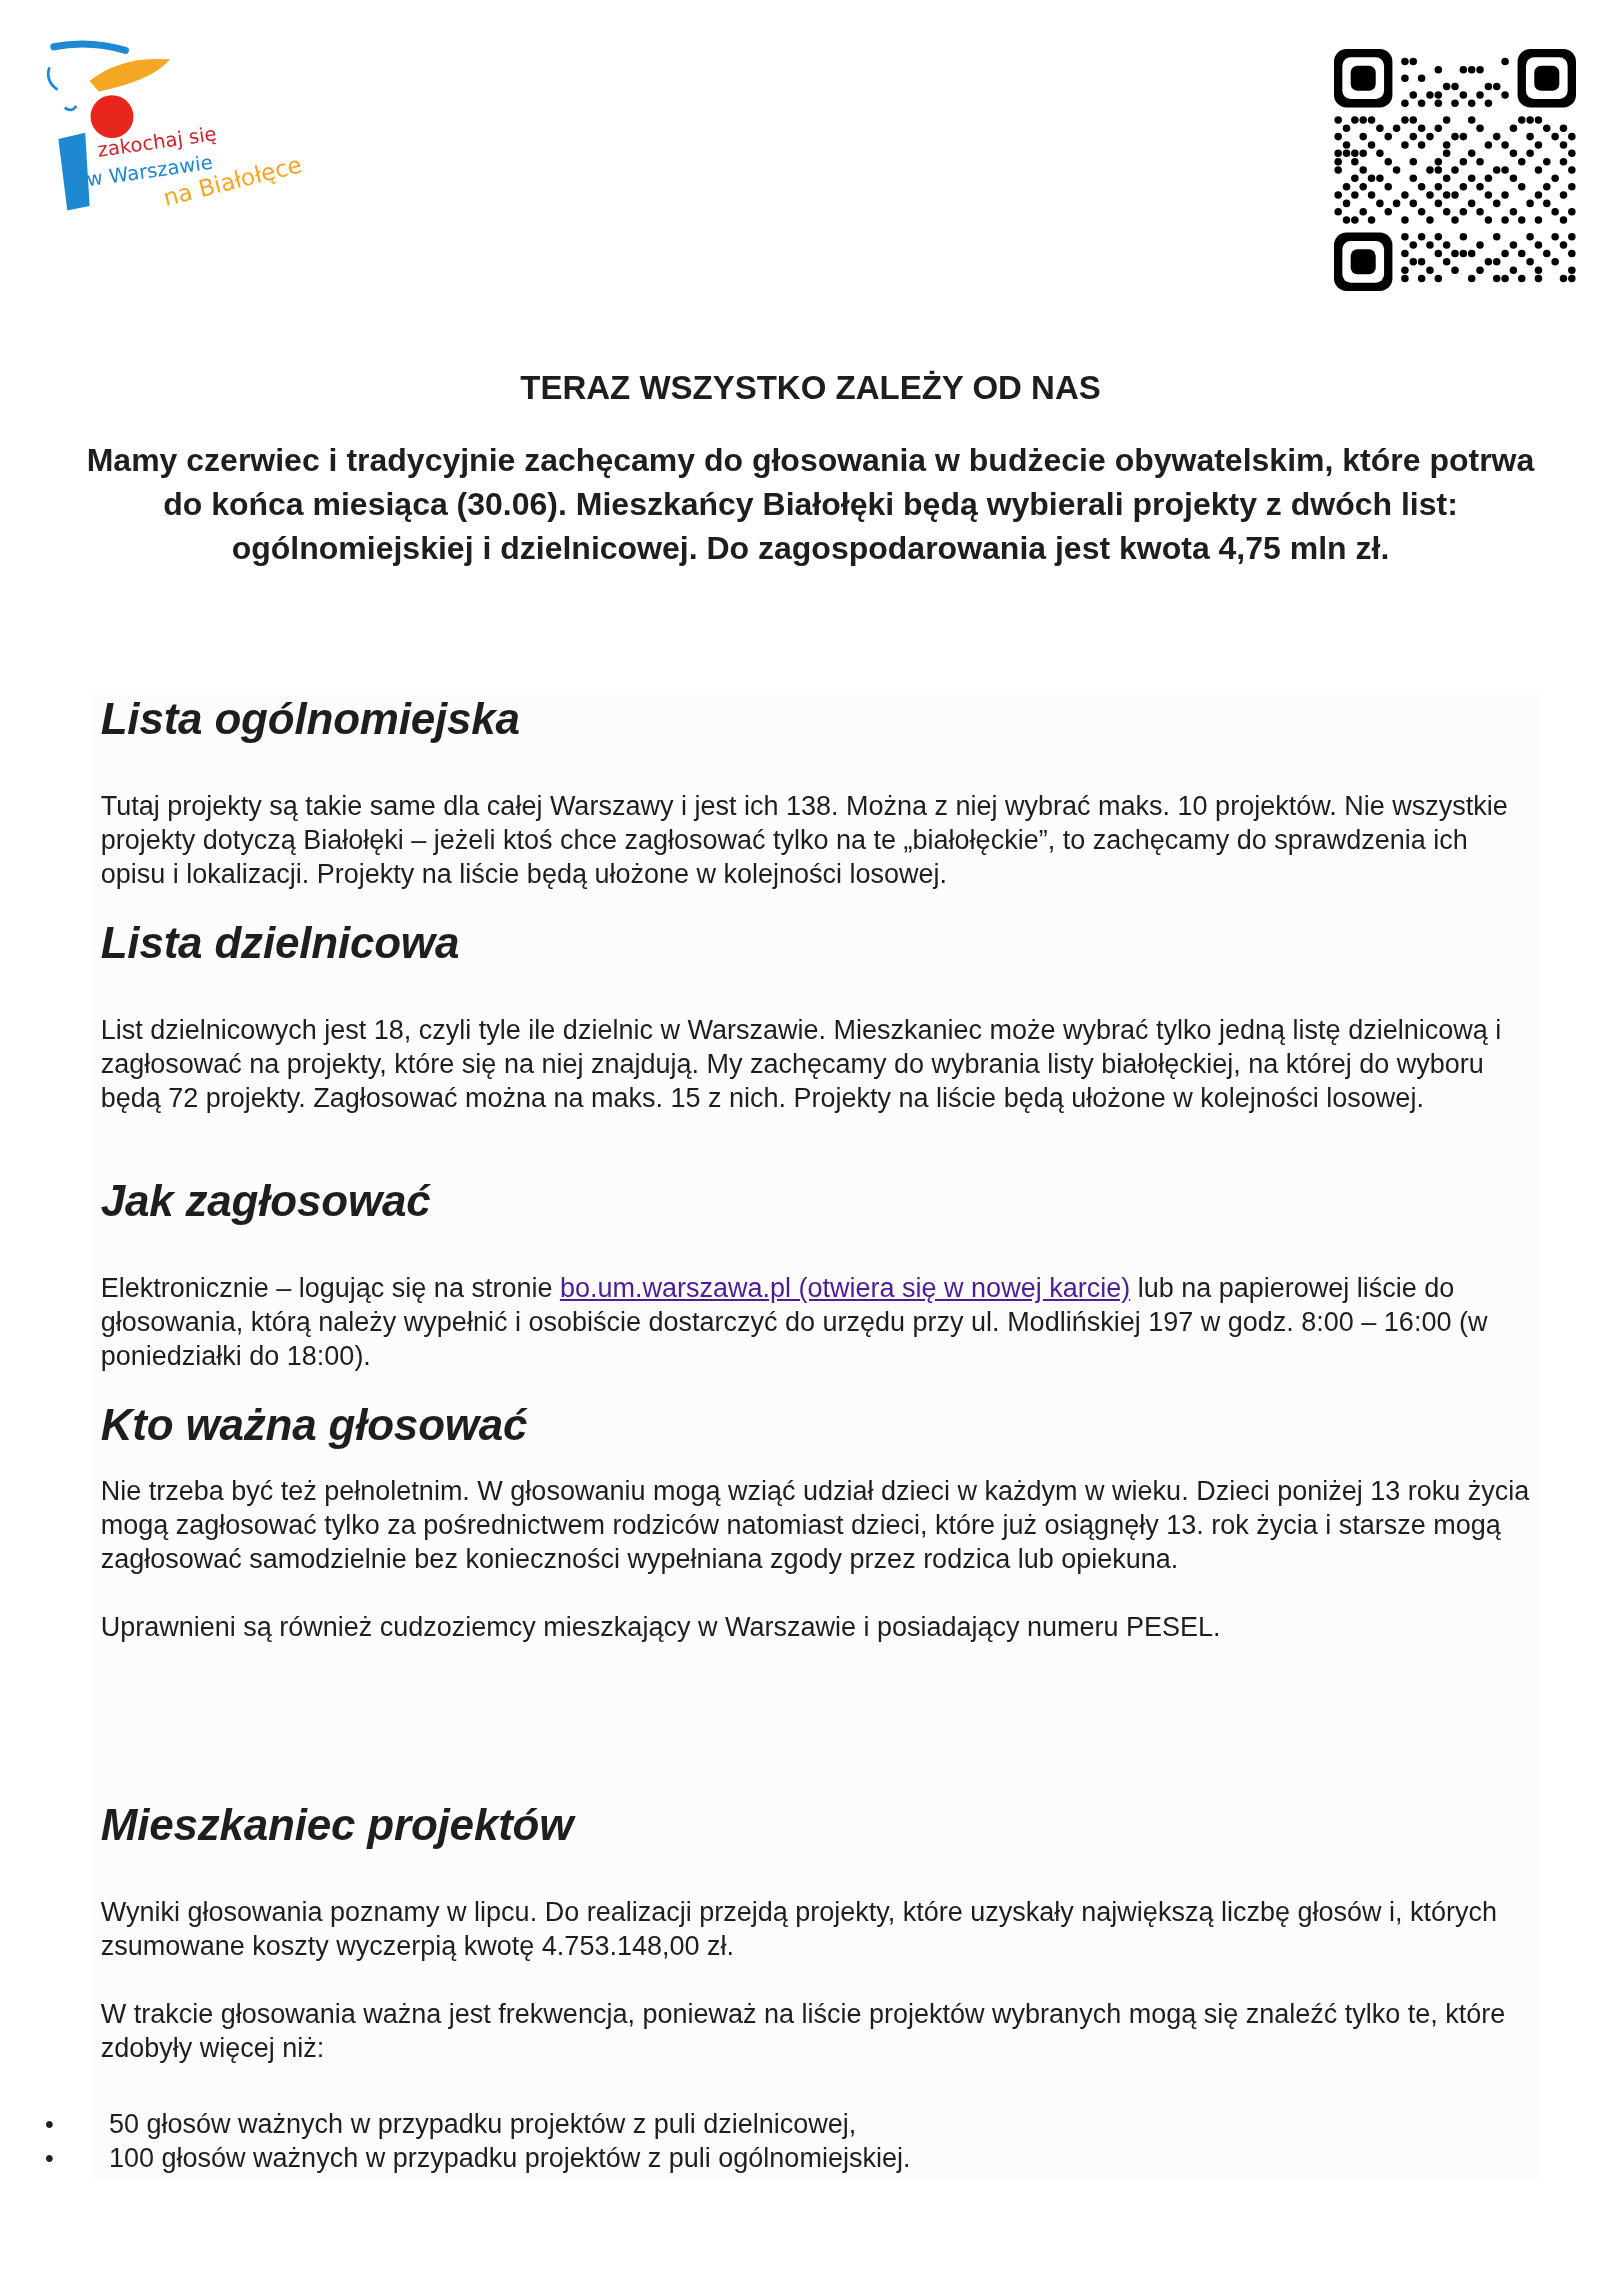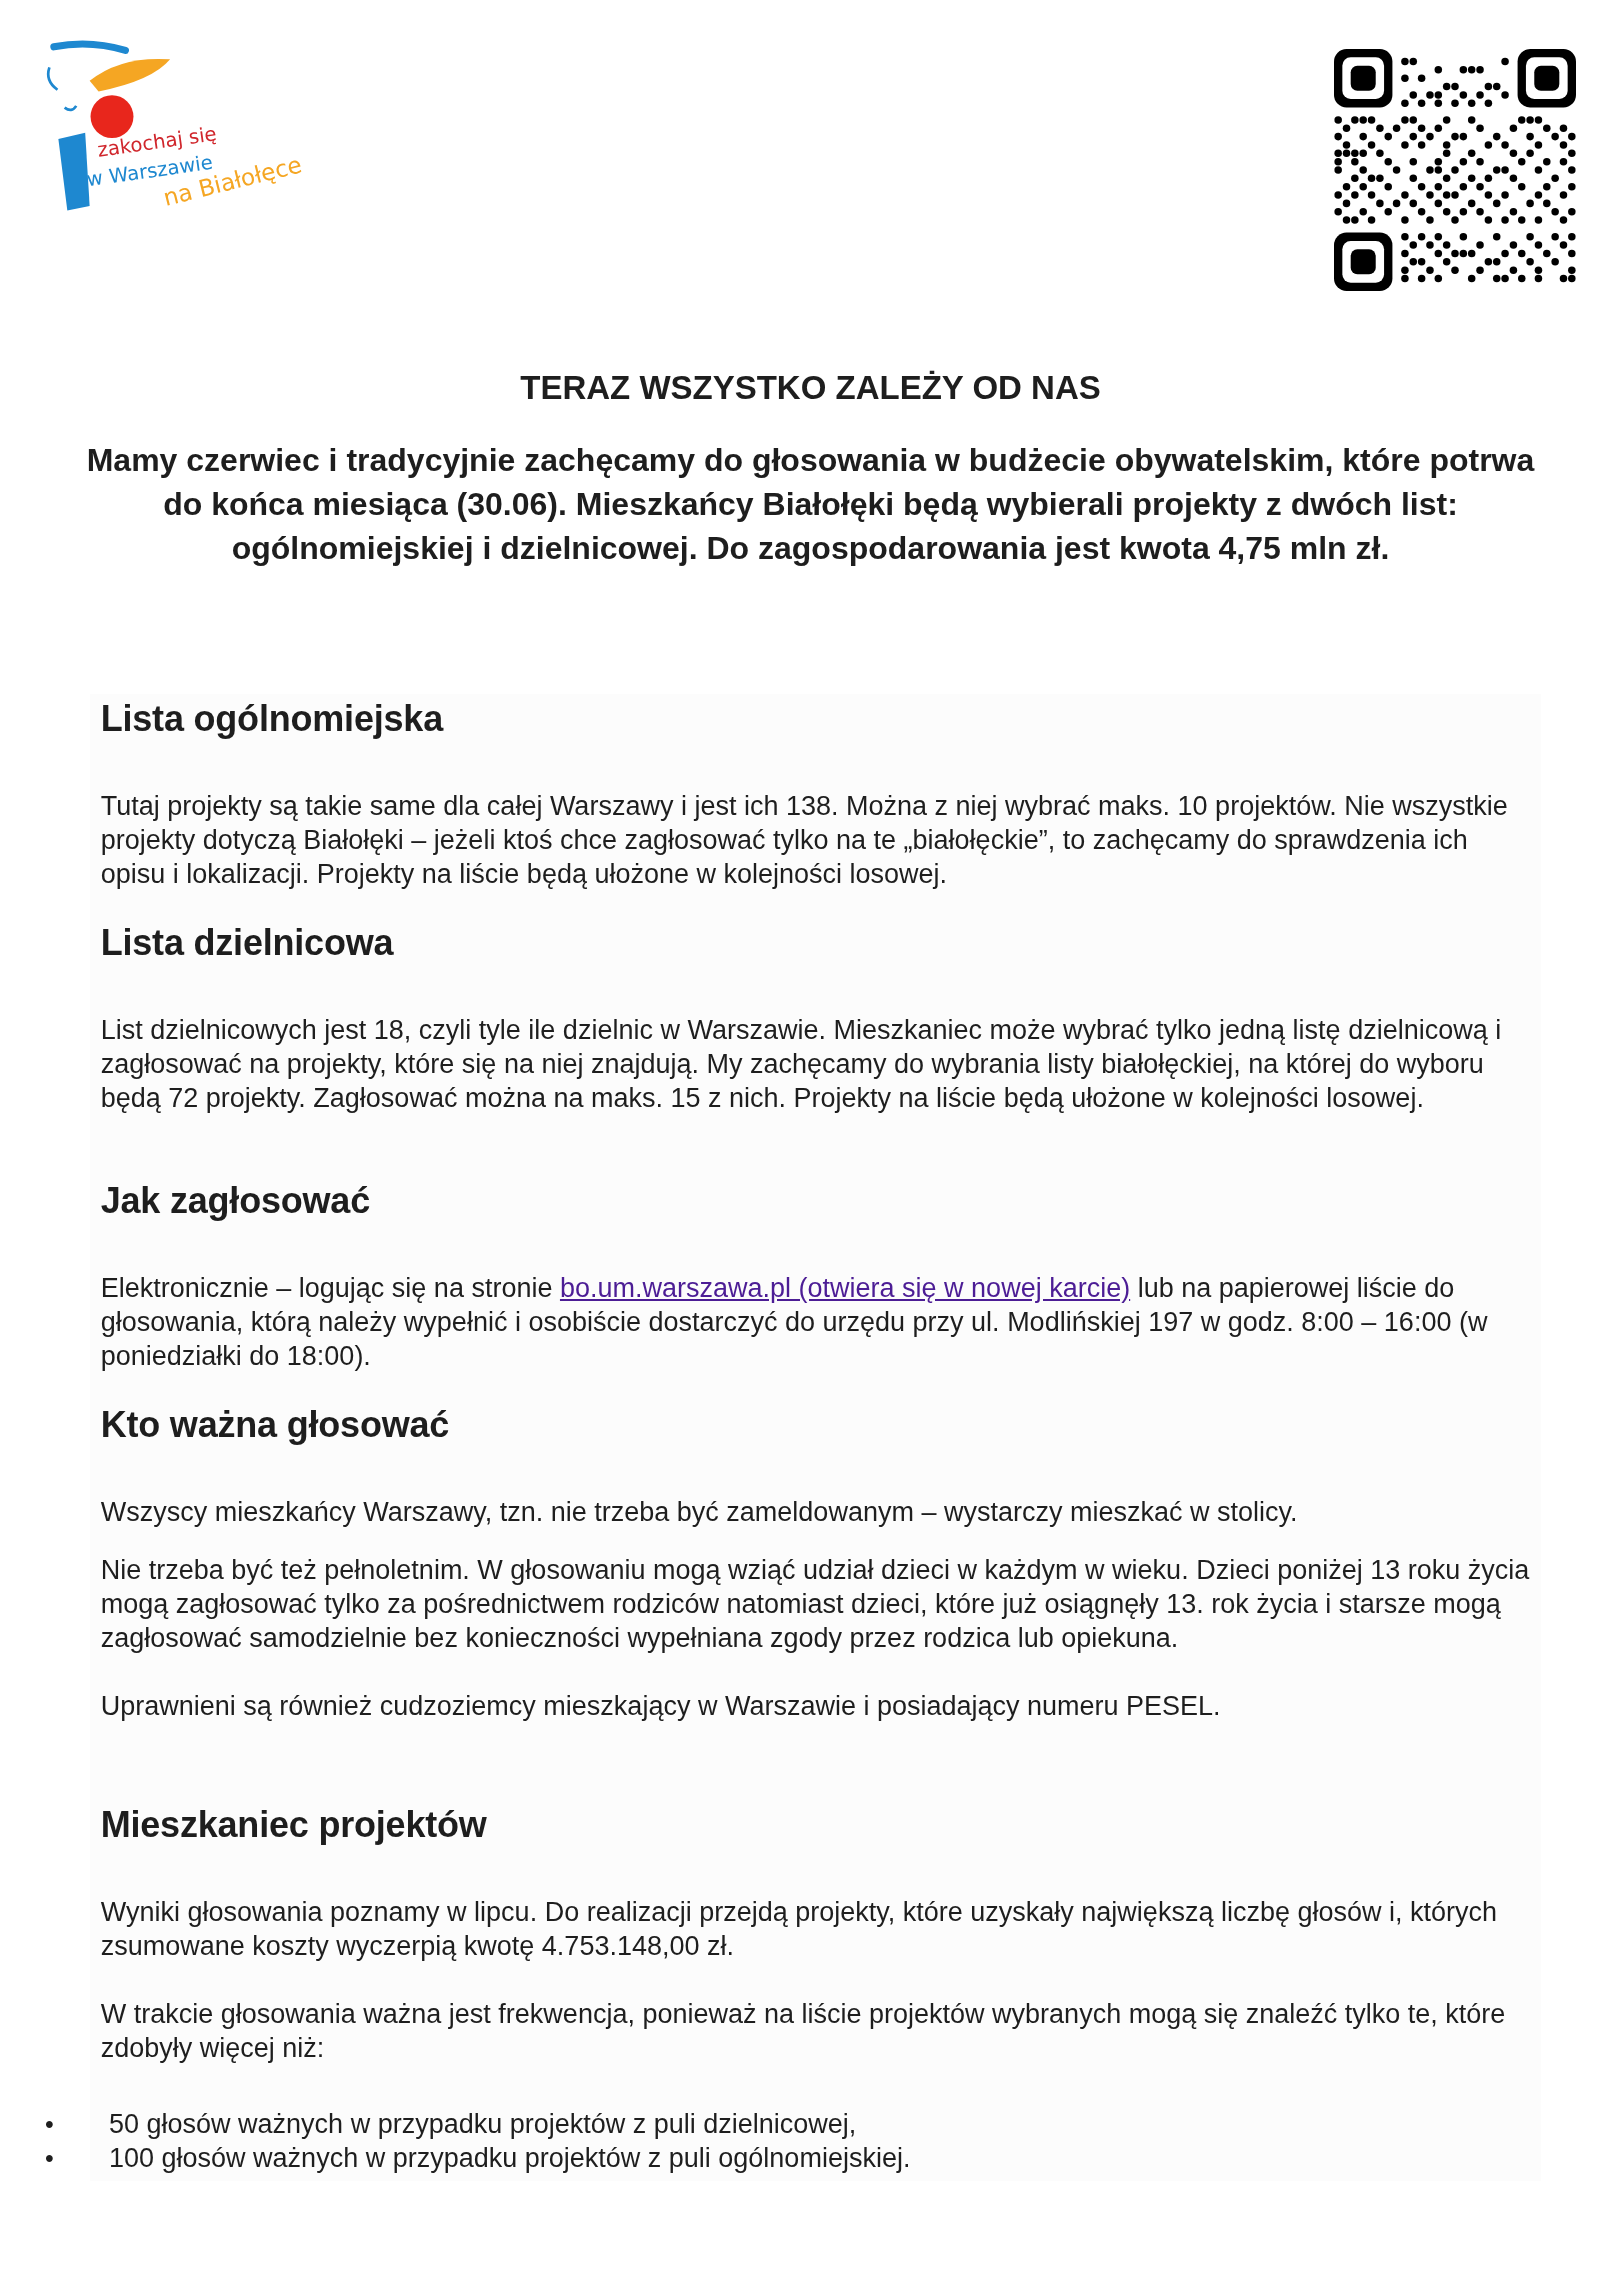--- a/index.html
+++ b/index.html
@@ -7,21 +7,21 @@
       width: 1621px; height: 2293px; background: #ffffff; position: relative; overflow: hidden;
       font-family: "Liberation Sans", sans-serif; color: #1e1e1e;
     }
     .logo { position: absolute; left: 36px; top: 27px; width: 304px; height: 206px; }
     .qr { position: absolute; left: 1334px; top: 49px; width: 242px; height: 242px; }
     .titles { position: absolute; left: 0; top: 363px; width: 1621px; text-align: center; }
     .title1 { font-weight: bold; font-size: 33px; margin: 3px; line-height: 43px; }
     .title2 { font-weight: bold; font-size: 33px; margin: 27px 0 0 0; line-height: 43px; }
     .lead { font-weight: bold; font-size: 32px; line-height: 44px; margin: 29px auto 0 auto; width: 1469px; }
     .content { position: absolute; left: 90px; top: 694px; width: 1451px; height: 1487px; background: #fcfcfc; }
-    .sec-h { font-weight: bold; font-size: 36px; margin: 0; line-height: 50px; letter-spacing: -0.2px; }
+    .sec-h { font-weight: bold; font-size: 44px; margin: 0; line-height: 50px; letter-spacing: -0.2px; font-style: italic; }
     .p { font-size: 27px; line-height: 34px; margin: 0; }
     .sec { position: absolute; left: 10.7px; width: 1433px; }
     a.link { color: #4c1d95; text-decoration: underline; }
     .bullets { position: absolute; left: -54px; top: 1413px; width: 1487px; }
     .bullet { font-size: 27px; line-height: 34px; display: flex; }
     .bullet .dot { width: 64px; font-size: 25px; padding-left: 9px; }
   </style>
 </head>
 <body>
 
@@ -278,21 +278,20 @@
     <p class="p" style="margin-top:45px;">List dzielnicowych jest 18, czyli tyle ile dzielnic w Warszawie. Mieszkaniec może wybrać tylko jedną listę dzielnicową i zagłosować na projekty, które się na niej znajdują. My zachęcamy do wybrania listy białołęckiej, na której do wyboru będą 72 projekty. Zagłosować można na maks. 15 z nich. Projekty na liście będą ułożone w kolejności losowej.</p>
   </div>
 
   <div class="sec" style="top:482px;">
     <h3 class="sec-h">Jak zagłosować</h3>
     <p class="p" style="margin-top:45px;"><span>Elektronicznie – logując się na stronie </span><a class="link" href="#">bo.um.warszawa.pl (otwiera się w nowej karcie)</a><span> lub na papierowej liście do głosowania, którą należy wypełnić i osobiście dostarczyć do urzędu przy ul. Modlińskiej 197 w godz. 8:00 – 16:00 (w poniedziałki do 18:00).</span></p>
   </div>
 
   <div class="sec" style="top:706px;">
     <h3 class="sec-h">Kto ważna głosować</h3>
-    <p class="p" style="margin-top:45px;">Wszyscy mieszkańcy Warszawy, tzn. nie trzeba być zameldowanym – wystarczy mieszkać w stolicy.</p>
     <p class="p" style="margin-top:24px;">Nie trzeba być też pełnoletnim. W głosowaniu mogą wziąć udział dzieci w każdym w wieku. Dzieci poniżej 13 roku życia mogą zagłosować tylko za pośrednictwem rodziców natomiast dzieci, które już osiągnęły 13. rok życia i starsze mogą zagłosować samodzielnie bez konieczności wypełniana zgody przez rodzica lub opiekuna.</p>
     <p class="p" style="margin-top:34px;">Uprawnieni są również cudzoziemcy mieszkający w Warszawie i posiadający numeru PESEL.</p>
   </div>
 
   <div class="sec" style="top:1106px;">
     <h3 class="sec-h">Mieszkaniec projektów</h3>
     <p class="p" style="margin-top:45px;">Wyniki głosowania poznamy w lipcu. Do realizacji przejdą projekty, które uzyskały największą liczbę głosów i, których zsumowane koszty wyczerpią kwotę 4.753.148,00 zł.</p>
     <p class="p" style="margin-top:34px;">W trakcie głosowania ważna jest frekwencja, ponieważ na liście projektów wybranych mogą się znaleźć tylko te, które zdobyły więcej niż:</p>
   </div>
 

